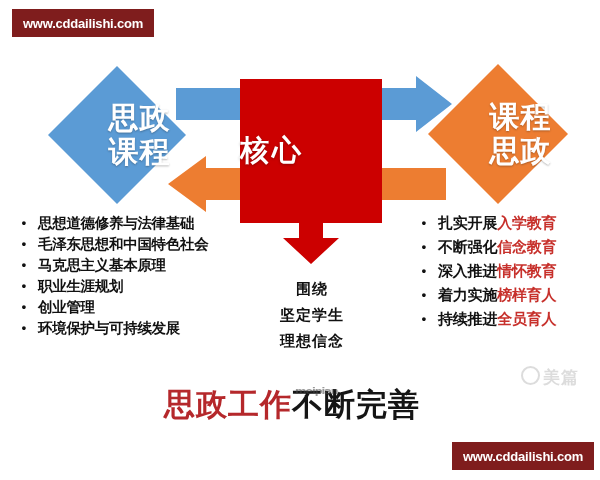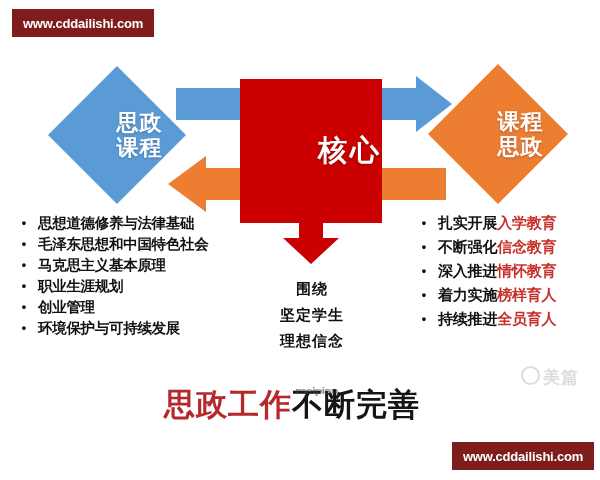--- a/index.html
+++ b/index.html
@@ -71,21 +71,21 @@
     display: flex;
     align-items: center;
     justify-content: center;
   }
   .diamond .dlabel {
     position: relative;
     z-index: 3;
     text-align: right;
     color: #ffffff;
     font-weight: bold;
-    font-size: 22px;
+    font-size: 30px;
     line-height: 1.14;
     letter-spacing: 1px;
     text-shadow: 0 1px 2px rgba(0,0,0,0.28);
     white-space: pre-line;
     margin-left: 45px;
   }
   #diamond-left  { left: 48px;  top: 66px; width: 138px; height: 138px; }
   #diamond-right { left: 428px; top: 64px; width: 140px; height: 140px; }
   .dshape { position: absolute; inset: 0; z-index: 1; }
 
@@ -93,21 +93,21 @@
   #core-box {
     position: absolute;
     left: 240px;
     top: 79px;
     width: 142px;
     height: 144px;
     background: #CC0000;
     z-index: 5;
     display: flex;
     align-items: center;
-    justify-content: flex-end;
+    justify-content: flex-start;
   }
   #core-box .core-label {
     color: #ffffff;
     font-weight: bold;
     font-size: 29px;
     letter-spacing: 3px;
     text-shadow: 0 1px 3px rgba(0,0,0,0.3);
   }
 
   

